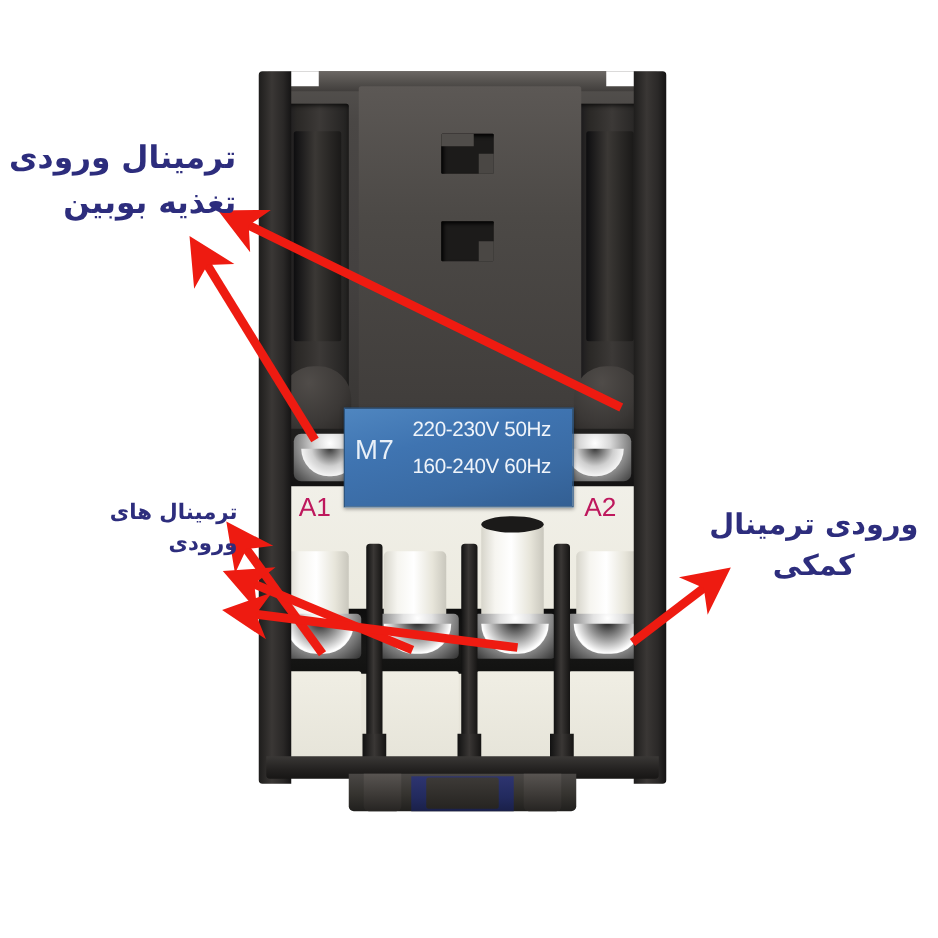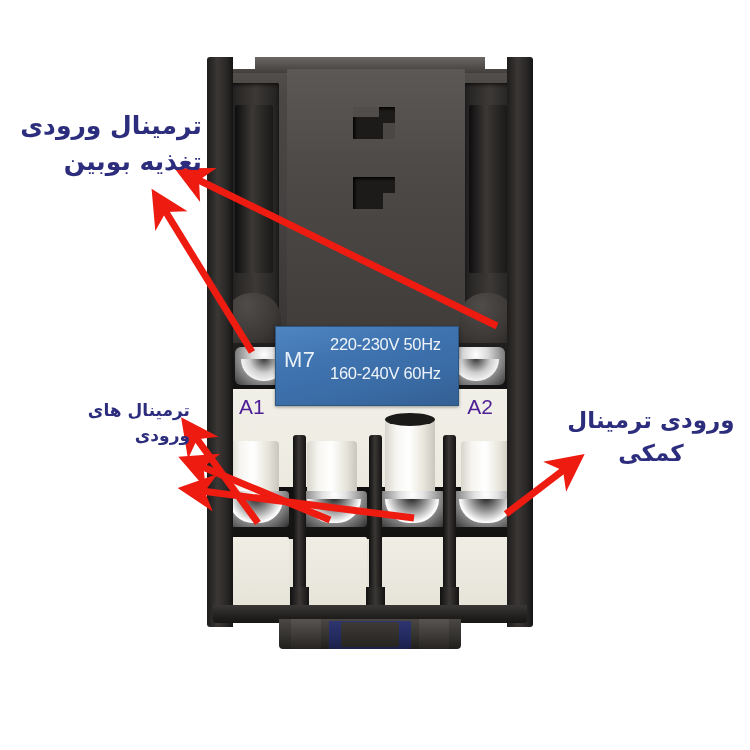--- a/index.html
+++ b/index.html
@@ -24,21 +24,21 @@
     color: #2d2d7d;
     font-family: "DejaVu Sans", sans-serif;
     font-weight: bold;
     direction: rtl;
     text-align: right;
     line-height: 1.45;
     white-space: pre-line;
     letter-spacing: 0px;
   }
   #anno-coil {
-    left: 18px;
+    left: 5px;
     top: 108px;
     width: 184px;
     font-size: 25px;
   }
   #anno-inputs {
     left: 30px;
     top: 398px;
     width: 160px;
     font-size: 17px;
   }
@@ -259,21 +259,21 @@
   }
   .blue-label .ln1 { top: 8px; }
   .blue-label .ln2 { top: 37px; }
 
   
   .amark {
     position: absolute;
     top: 338px;
     font-family: "Liberation Sans", sans-serif;
     font-size: 21px;
-    color: #4c1d95;
+    color: #be185d;
   }
   .amark.a1 { left: 32px; }
   .amark.a2 { right: 40px; }
 
   
   .term-area {
     position: absolute;
     left: 14px;
     top: 372px;
     width: 298px;

